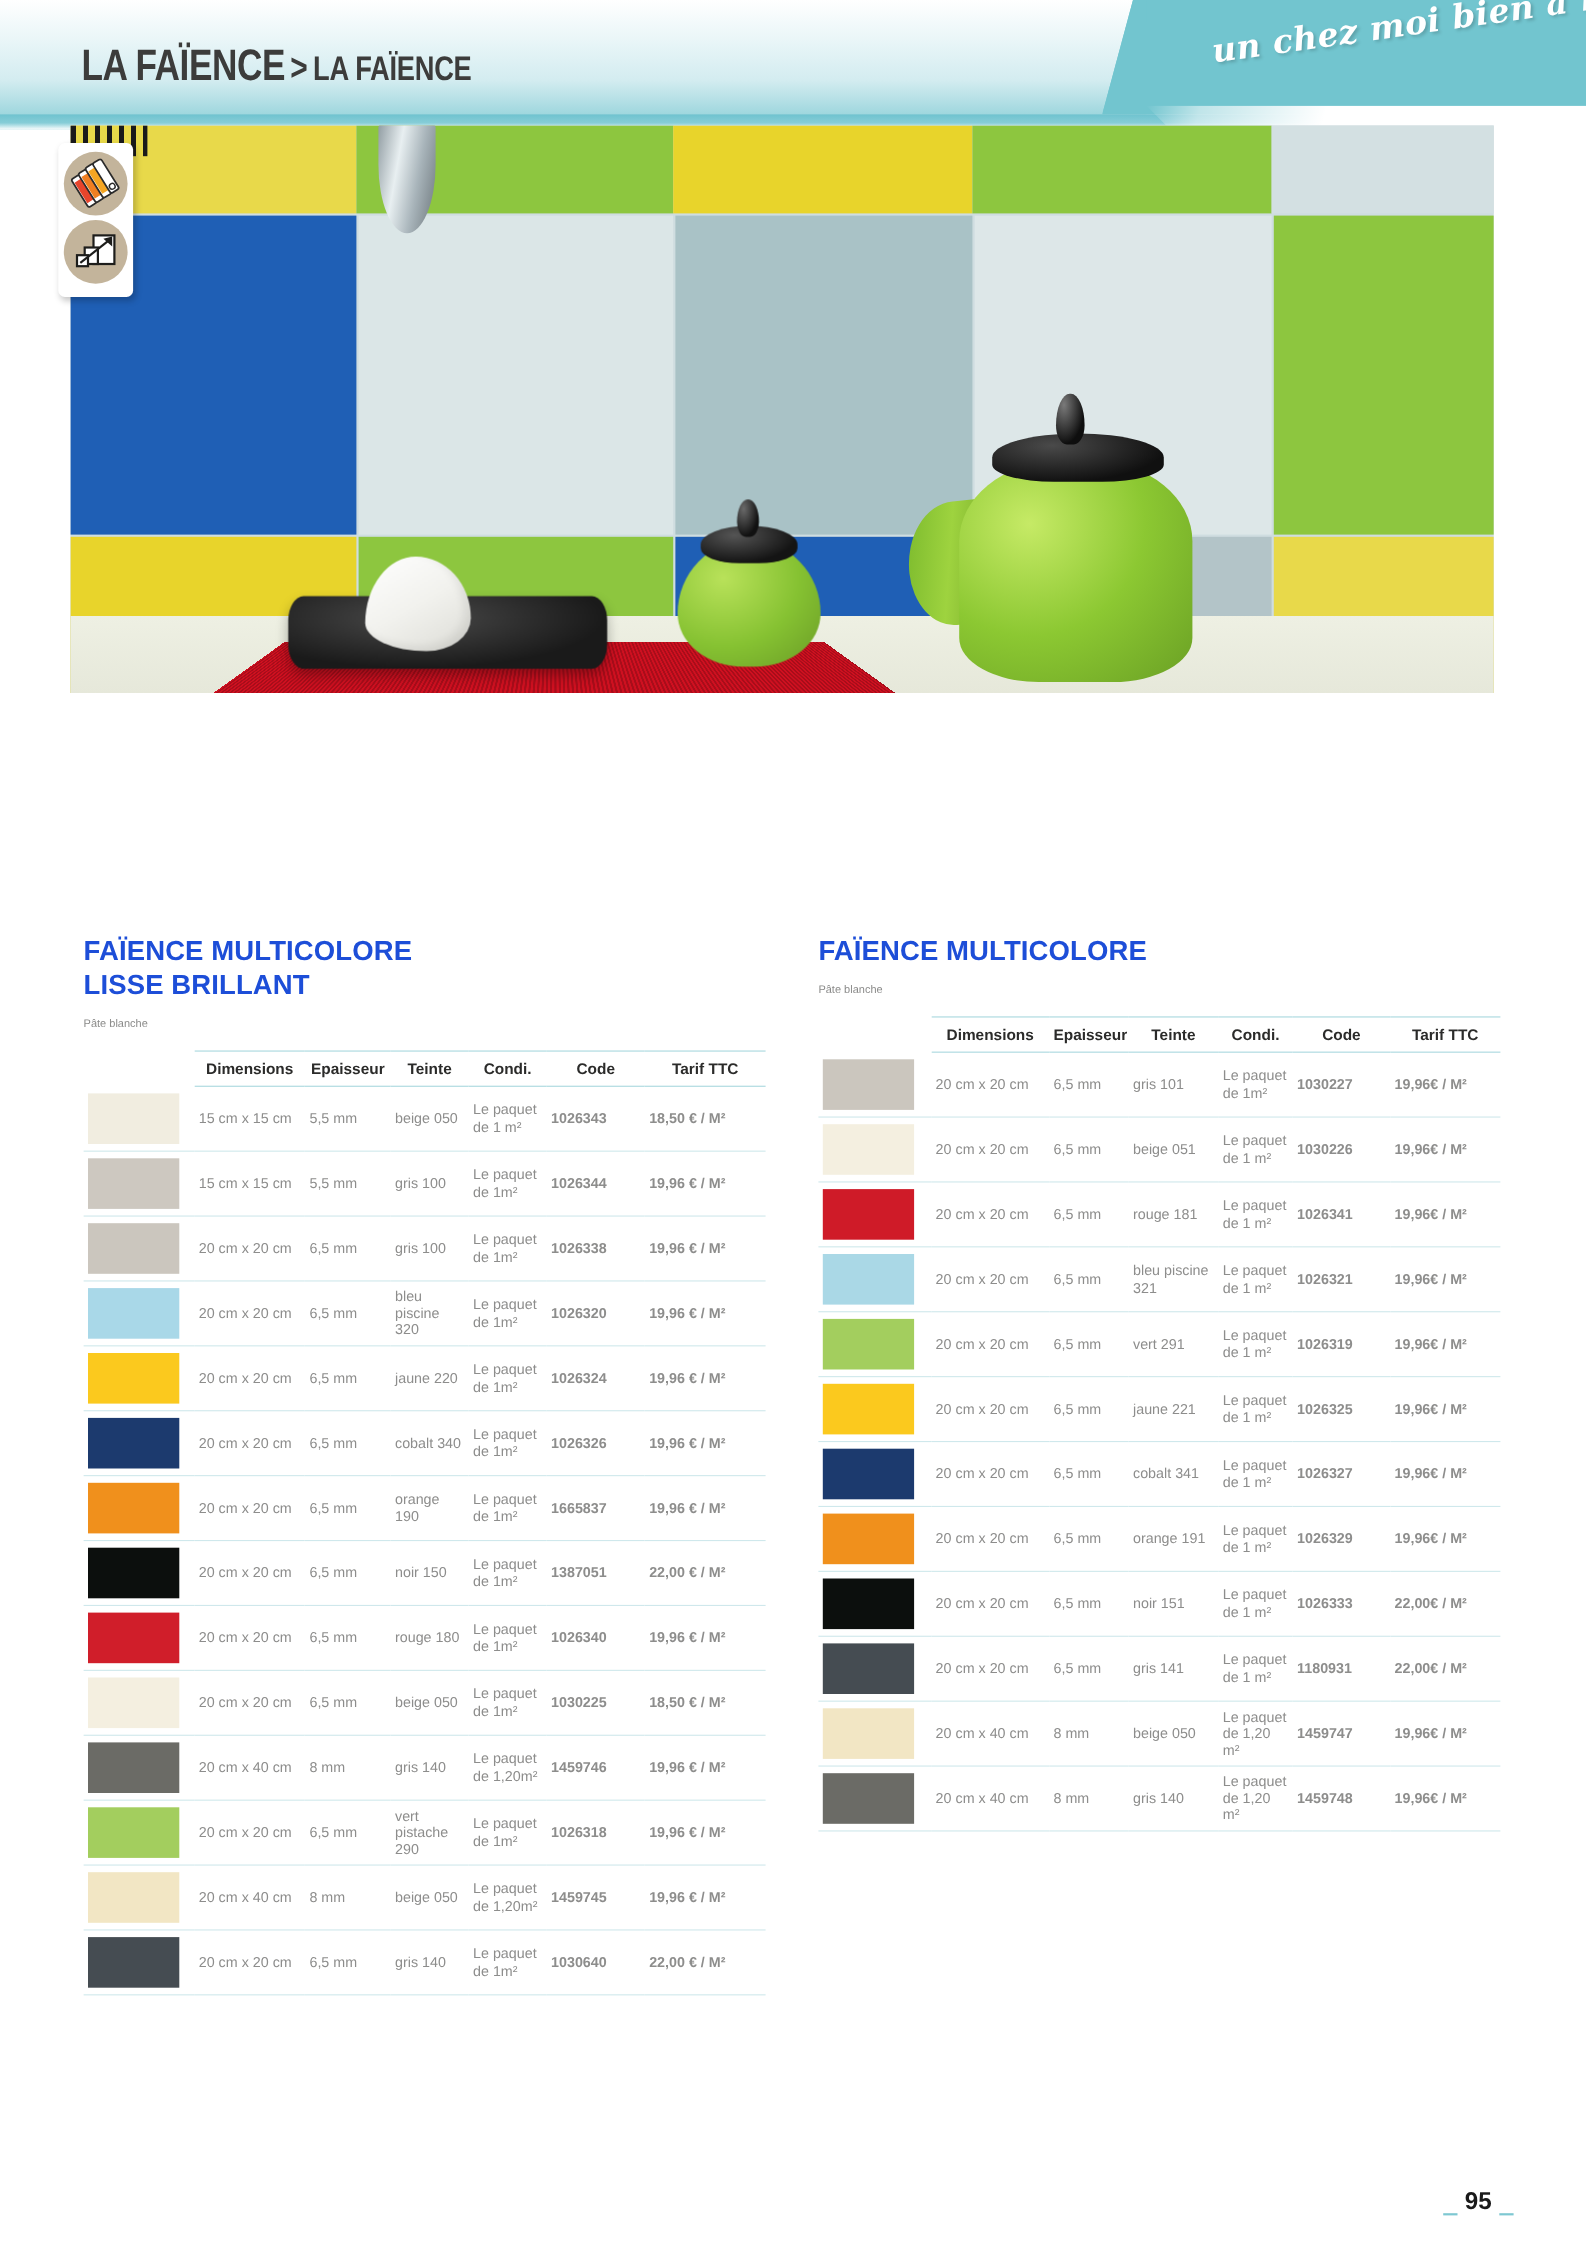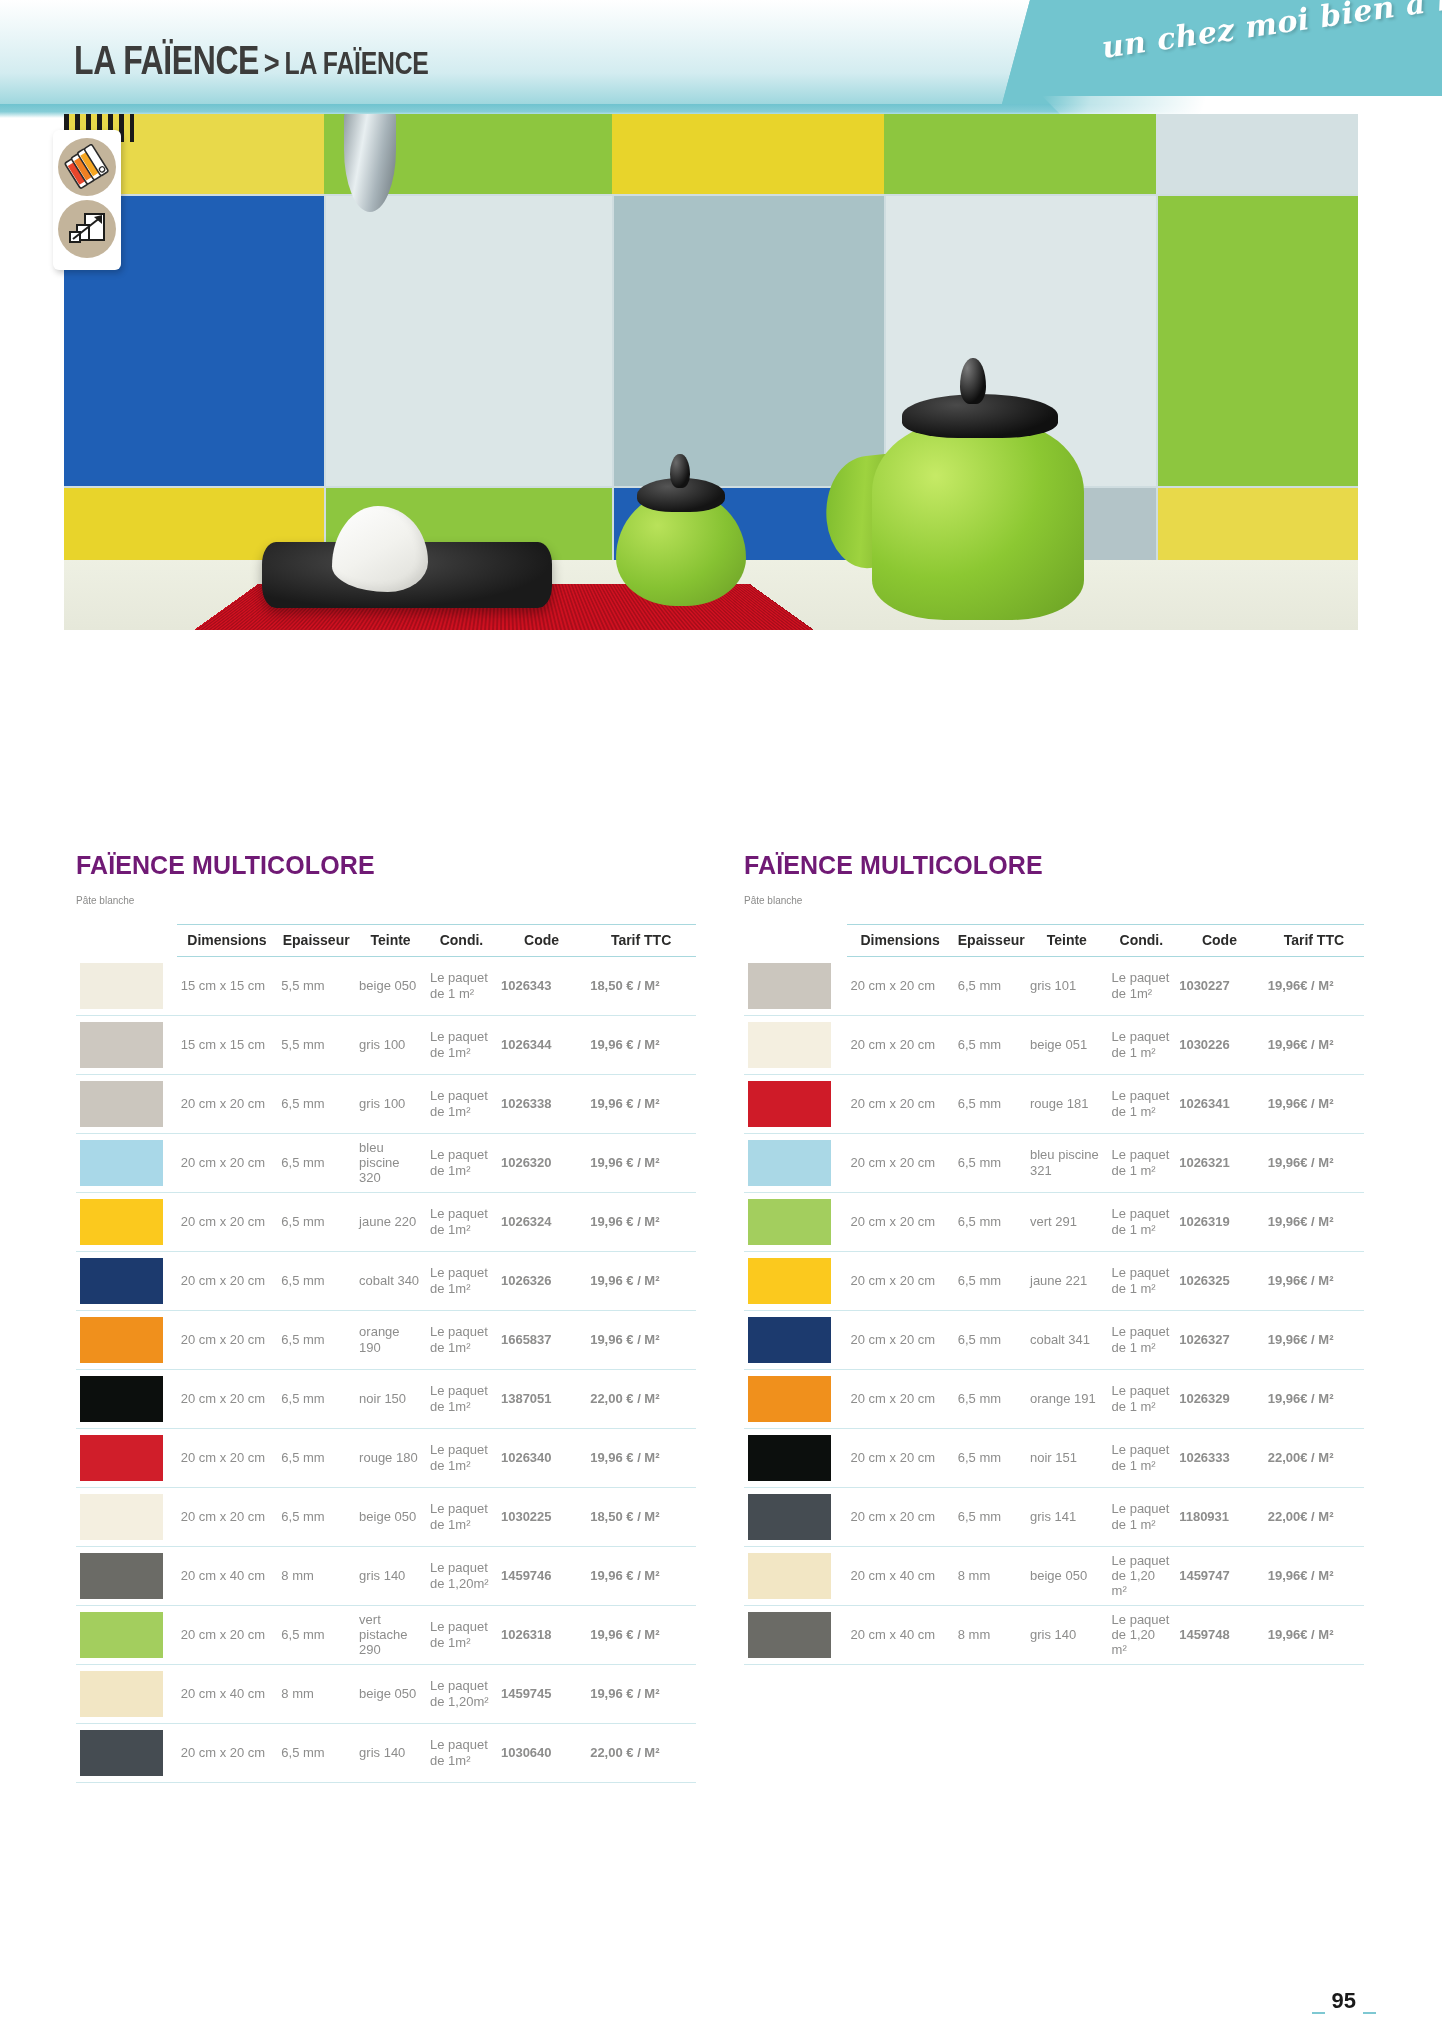--- a/index.html
+++ b/index.html
@@ -163,21 +163,21 @@
     overflow: hidden;
   }
   .icon-badge svg { position: absolute; left: 6px; top: 6px; }
 
   
   .col { position: absolute; top: 850px; }
   .col-left  { left: 76px;  width: 620px; }
   .col-right { left: 744px; width: 620px; }
 
   .prod-title {
-    font-size: 25px; font-weight: bold; color: #701a75;
+    font-size: 25px; font-weight: bold; color: #1d4ed8;
     line-height: 1.24; letter-spacing: 0.1px;
   }
   .prod-sub {
     font-size: 10px; color: #8b8b8a; margin-top: 14px; font-weight: normal;
   }
 
   table.ptable {
     border-collapse: collapse;
     width: 100%;
     margin-top: 18px;
@@ -307,20 +307,21 @@
       <rect x="6" y="26" width="10" height="10" fill="#ffffff" stroke="#1d1d1b" stroke-width="2"></rect>
       <line x1="9" y1="33" x2="37" y2="11" stroke="#1d1d1b" stroke-width="2"></line>
       <polygon points="38,9 38,18 30,11" fill="#1d1d1b"></polygon>
     </svg>
   </div>
 </div>
 
 <div class="col col-left">
   <div class="prod-title">
     <div>FAÏENCE MULTICOLORE</div>
+    <div>LISSE BRILLANT</div>
   </div>
   <div class="prod-sub">Pâte blanche</div>
 
   <table class="ptable">
     <colgroup>
       <col class="c-sw">
         <col class="c-dim">
         <col class="c-ep">
         <col class="c-te">
         <col class="c-cd">

